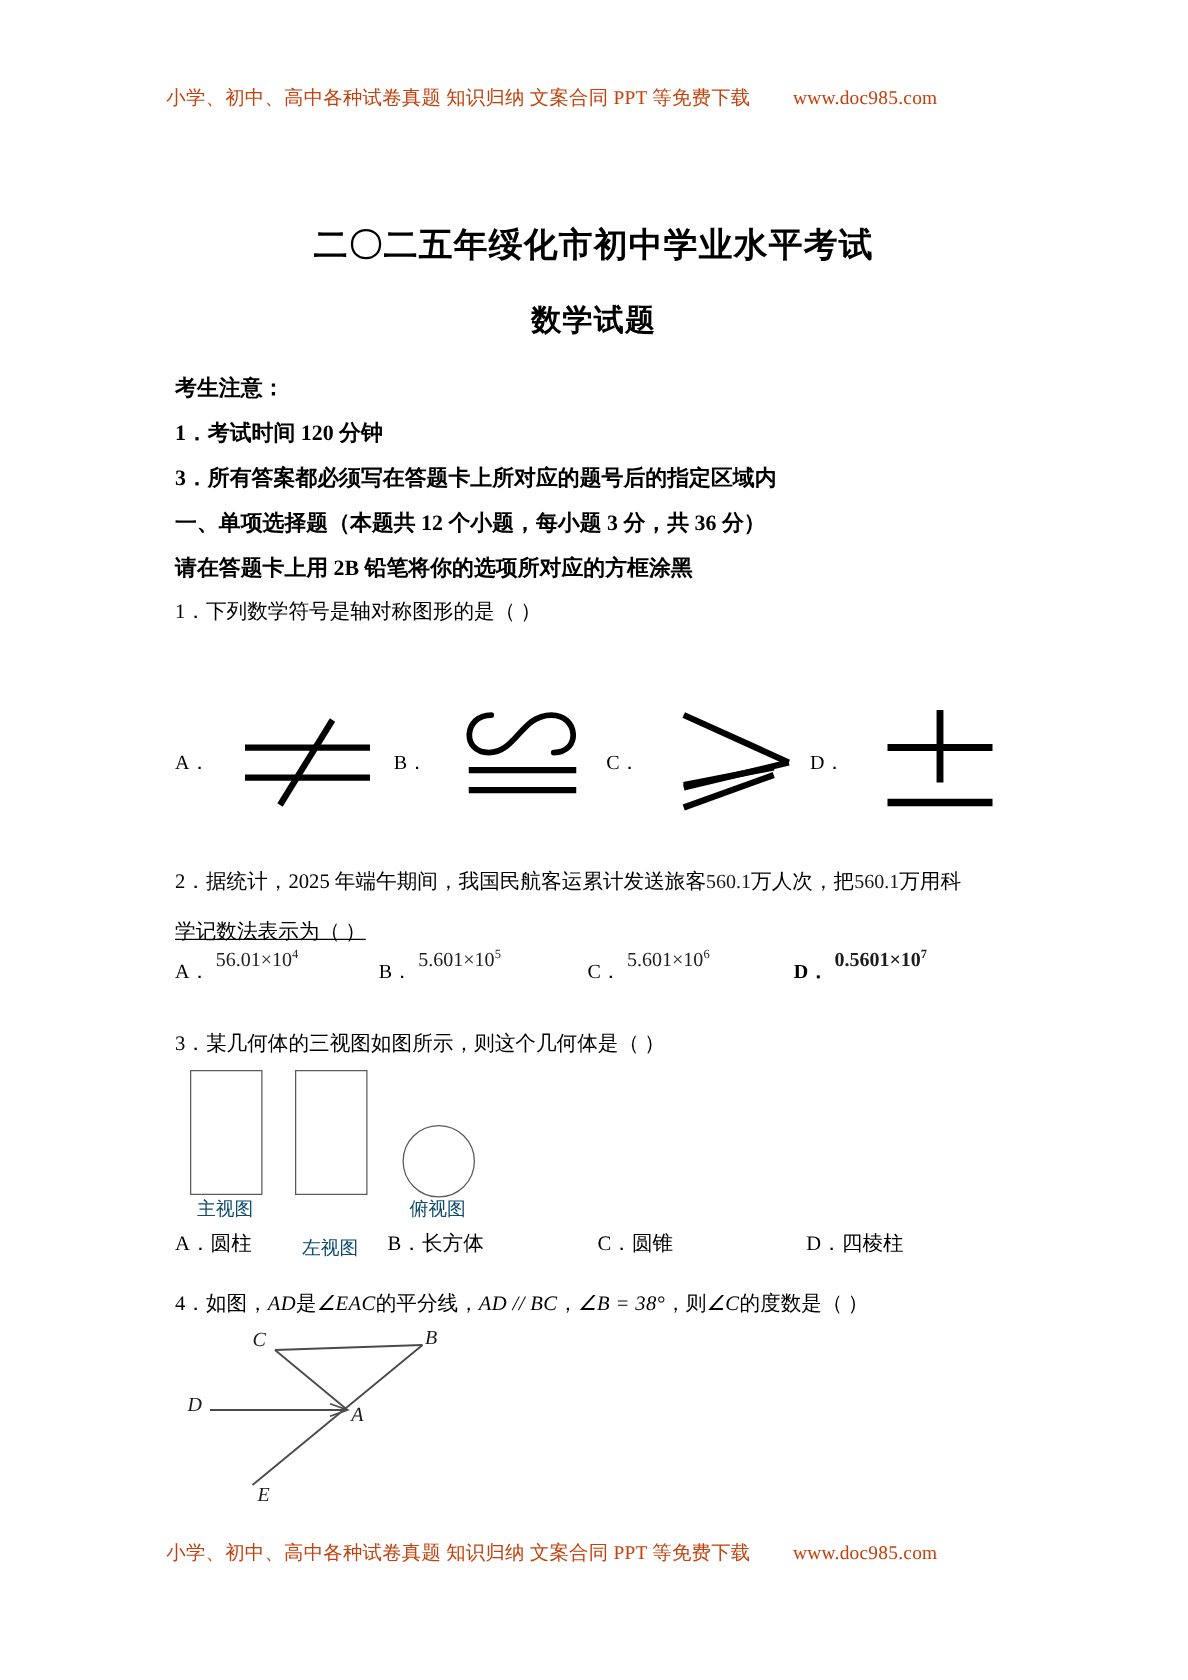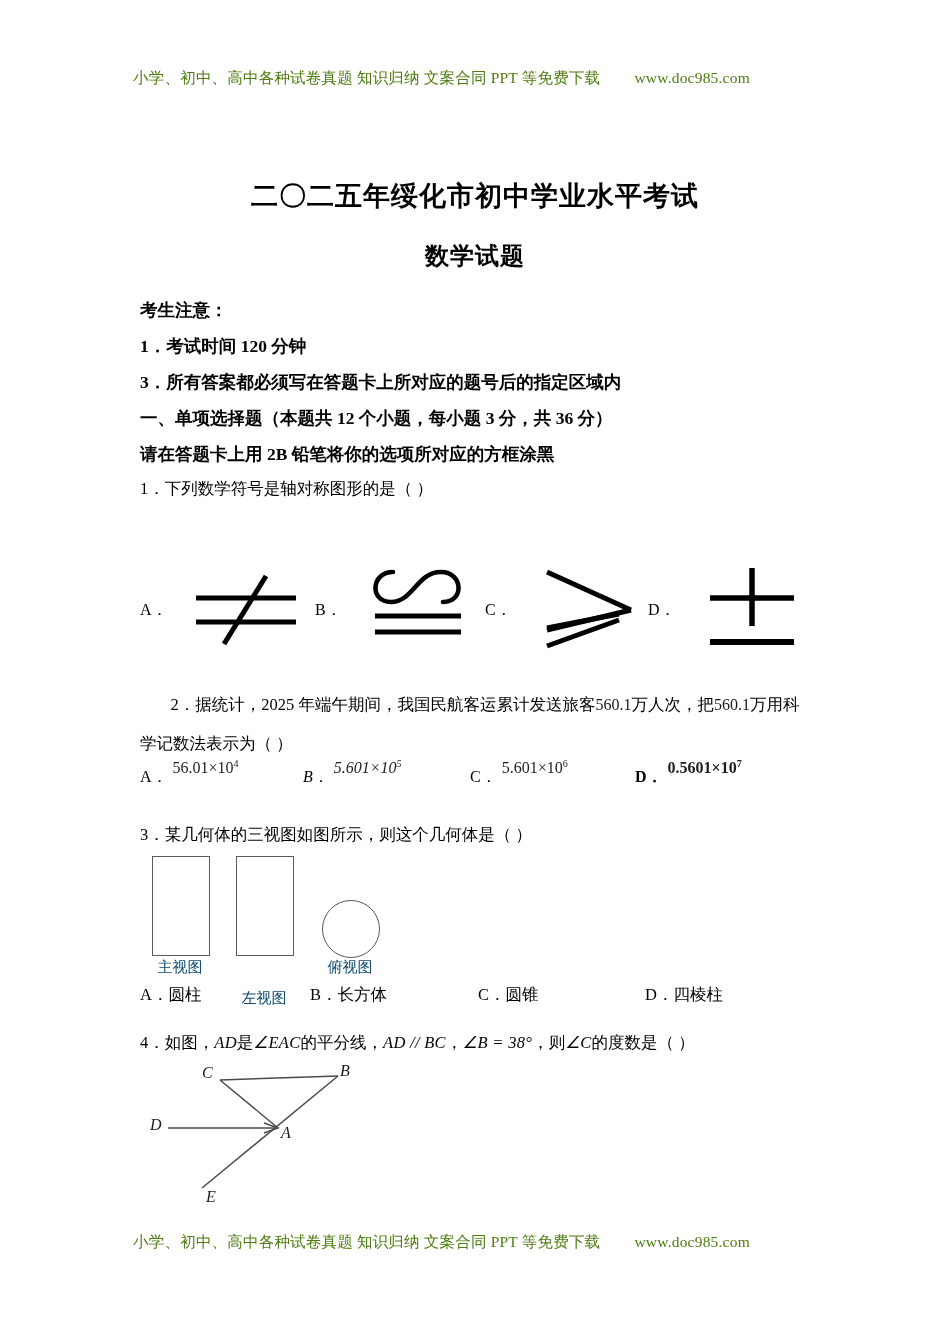--- a/index.html
+++ b/index.html
@@ -22,21 +22,21 @@
     height: 1344px;
   }
 
   
   .wm {
     position: absolute;
     left: 0;
     width: 883px;
     text-align: center;
     font-size: 15.5px;
-    color: #4d7c0f;
+    color: #c2410c;
     letter-spacing: 0.2px;
     white-space: nowrap;
   }
   .wm .gap { display: inline-block; width: 26px; }
   .wm .url { font-family: "Liberation Serif", serif; }
   #wm-top { top: 68px; }
   #wm-bottom { top: 1232px; }
 
   
   .doc-title {
@@ -244,31 +244,31 @@
         <svg width="105" height="92" viewBox="0 0 105 92">
           <line x1="10" y1="34" x2="94" y2="34" stroke="#000" stroke-width="5.5"></line>
           <line x1="52" y1="4" x2="52" y2="62" stroke="#000" stroke-width="5.5"></line>
           <line x1="10" y1="78" x2="94" y2="78" stroke="#000" stroke-width="6"></line>
         </svg>
       </div>
     </div>
   </div>
 
   <div style="position:absolute; left:140px; top:686px; width:690px;">
-    <div class="q-line" style="line-height:38px;text-align:center;">
+    <div class="q-line" style="line-height:38px;">
       <span class="num">2．</span><span>据统计，2025 年端午期间，我国民航客运累计发送旅客</span><span class="sci">560.1</span><span>万人次，把</span><span class="sci">560.1</span><span>万用科</span>
     </div>
-    <div class="q-line" style="line-height:40px;">学记数法表示为（    ）</div>
+    <div class="q-line" style="line-height:40px;text-decoration:underline;">学记数法表示为（    ）</div>
   </div>
 
   <div id="q2-options">
     <div class="q2opt" style="left:0px;">
       <span class="lbl">A．</span><span class="val"><span>56.01×10</span><sup>4</sup></span>
     </div>
-    <div class="q2opt" style="left:163px;font-style:italic;">
+    <div class="q2opt" style="left:163px;">
       <span class="lbl">B．</span><span class="val"><span>5.601×10</span><sup>5</sup></span>
     </div>
     <div class="q2opt" style="left:330px;">
       <span class="lbl">C．</span><span class="val"><span>5.601×10</span><sup>6</sup></span>
     </div>
     <div class="q2opt" style="left:495px;font-weight:bold;">
       <span class="lbl">D．</span><span class="val"><span>0.5601×10</span><sup>7</sup></span>
     </div>
   </div>
 

